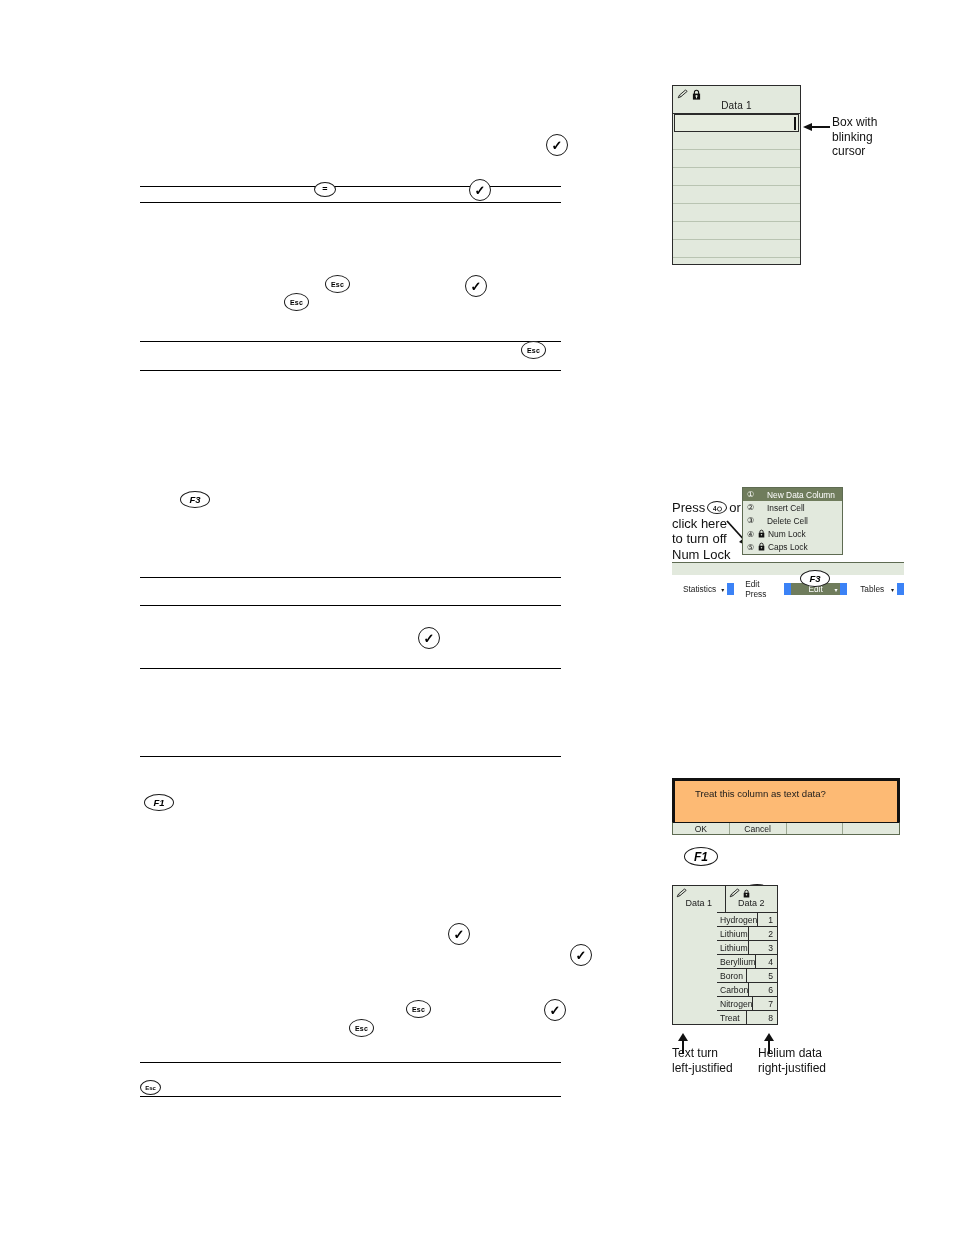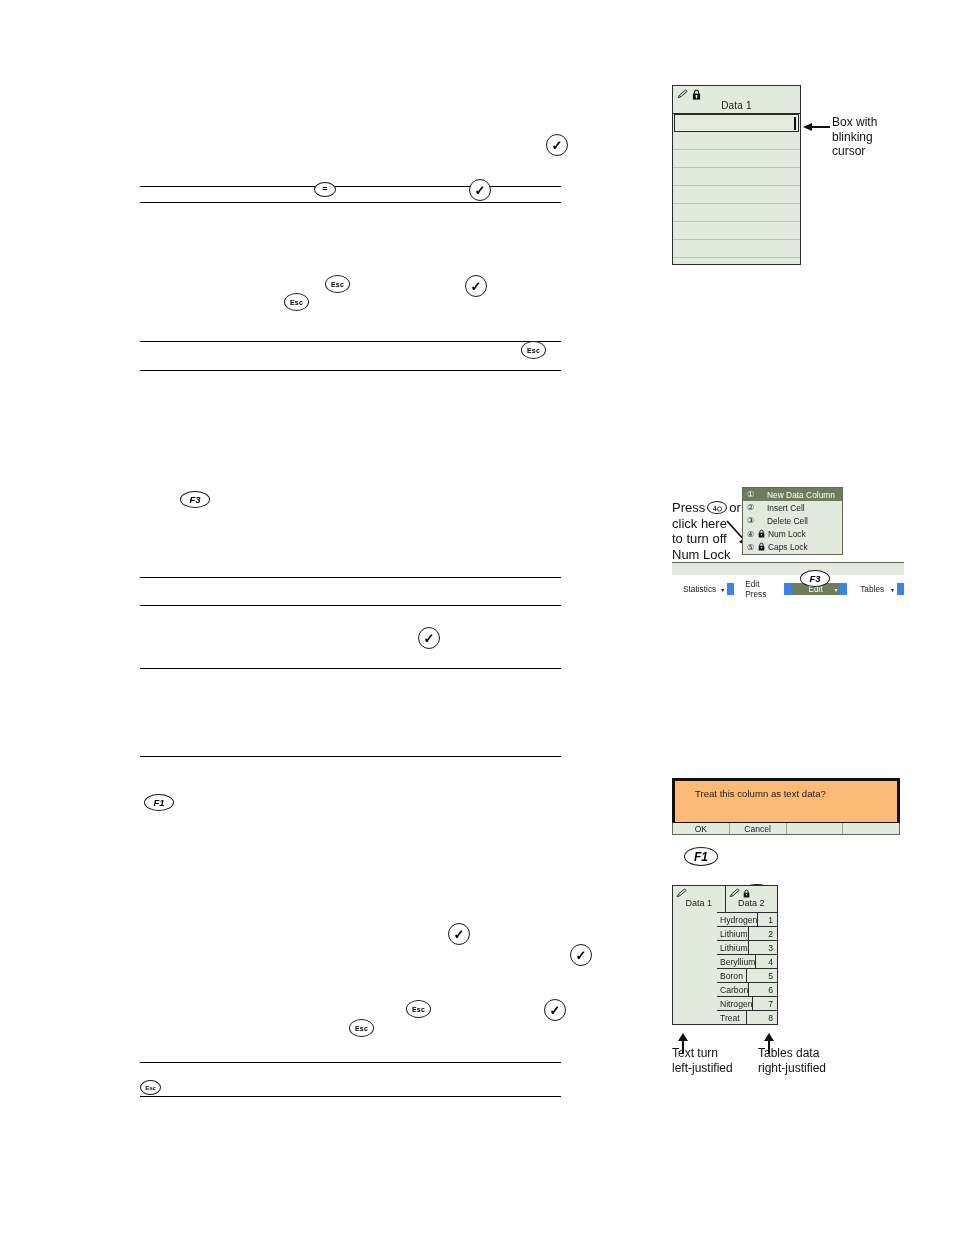--- a/index.html
+++ b/index.html
@@ -419,17 +419,17 @@
   <svg class="abs" style="left:764px; top:1033px;" width="10" height="22">
     <line x1="5" y1="21" x2="5" y2="6" stroke="#111" stroke-width="2"></line>
     <polygon points="5,0 0,8 10,8" fill="#111"></polygon>
   </svg>
 
   <div class="anno" style="left:672px; top:1046px;">
     <div>Text turn</div>
     <div>left-justified</div>
   </div>
   <div class="anno" style="left:758px; top:1046px;">
-    <div>Tables data</div>
+    <div>Helium data</div>
     <div>right-justified</div>
   </div>
 
 </div>
 
 </body></html>

